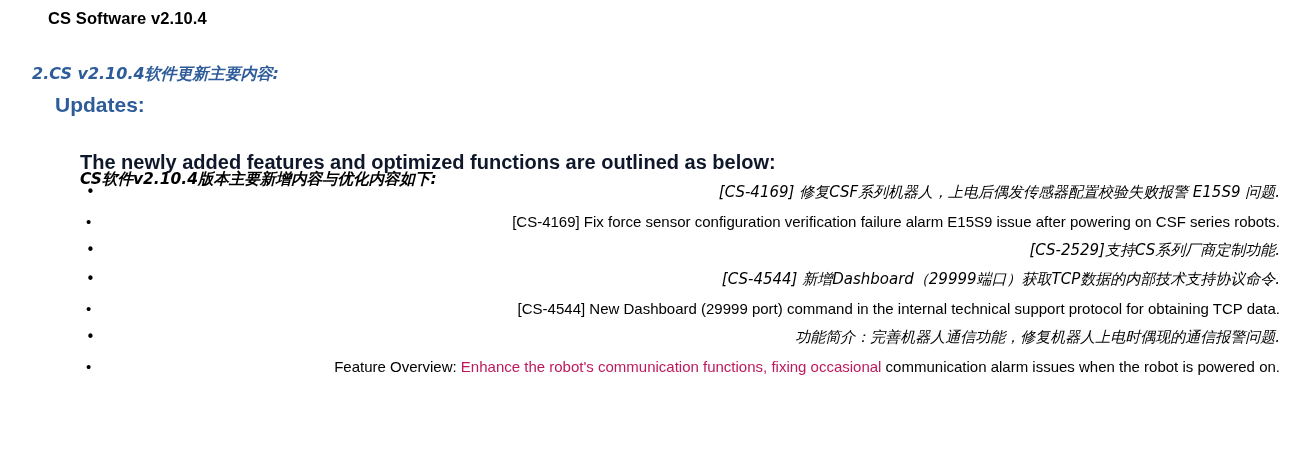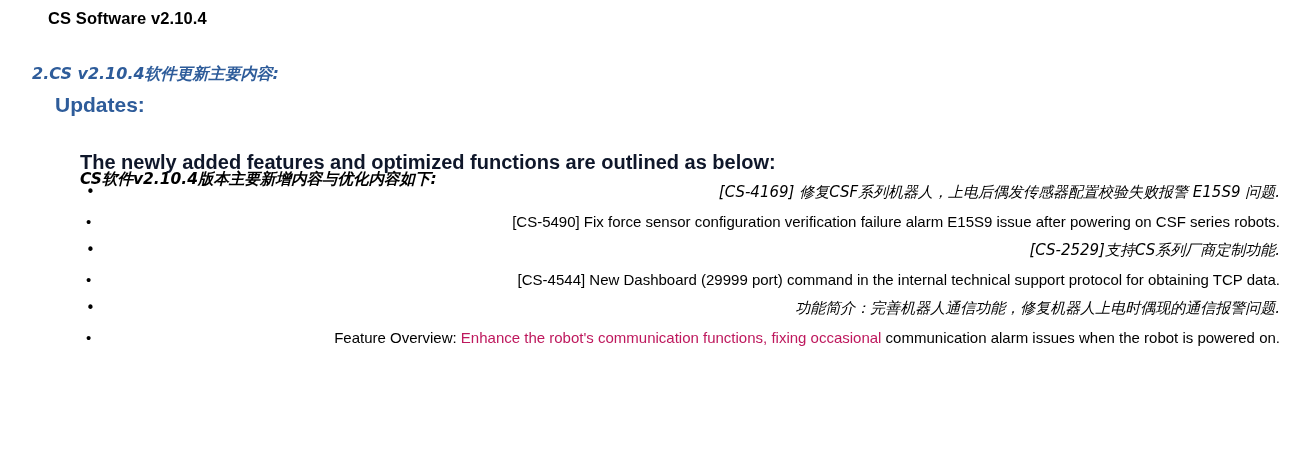--- a/index.html
+++ b/index.html
@@ -109,20 +109,21 @@
   <div class="section-heading cjk">2.CS v2.10.4软件更新主要内容:</div>
 
   <div class="sub-heading">Updates:</div>
 
   <div class="lead-cn cjk">CS软件v2.10.4版本主要新增内容与优化内容如下:</div>
 
   <div class="lead-en">The newly added features and optimized functions are outlined as below:</div>
 
   <ul class="bullets">
     <li class="cjk"><span>[CS-4169] 修复CSF系列机器人，上电后偶发传感器配置校验失败报警 E15S9 问题.</span></li>
-    <li><span>[CS-5490] Fix force sensor configuration verification failure alarm E15S9 issue after powering on CSF series robots.</span></li>
+    <li><span>[CS-4169] Fix force sensor configuration verification failure alarm E15S9 issue after powering on CSF series robots.</span></li>
     <li class="cjk"><span>[CS-2529]支持CS系列厂商定制功能.</span></li>
+    <li class="cjk"><span>[CS-4544] 新增Dashboard（29999端口）获取TCP数据的内部技术支持协议命令.</span></li>
     <li><span>[CS-4544] New Dashboard (29999 port) command in the internal technical support protocol for obtaining TCP data.</span></li>
     <li class="cjk"><span>功能简介：完善机器人通信功能，修复机器人上电时偶现的通信报警问题.</span></li>
     <li><span>Feature Overview: </span><span class="hl-blue">Enhance the robot's communication functions, fixing occasional</span><span> communication alarm issues when the robot is powered on.</span></li>
   </ul>
 
 </div>
 
 </body></html>

